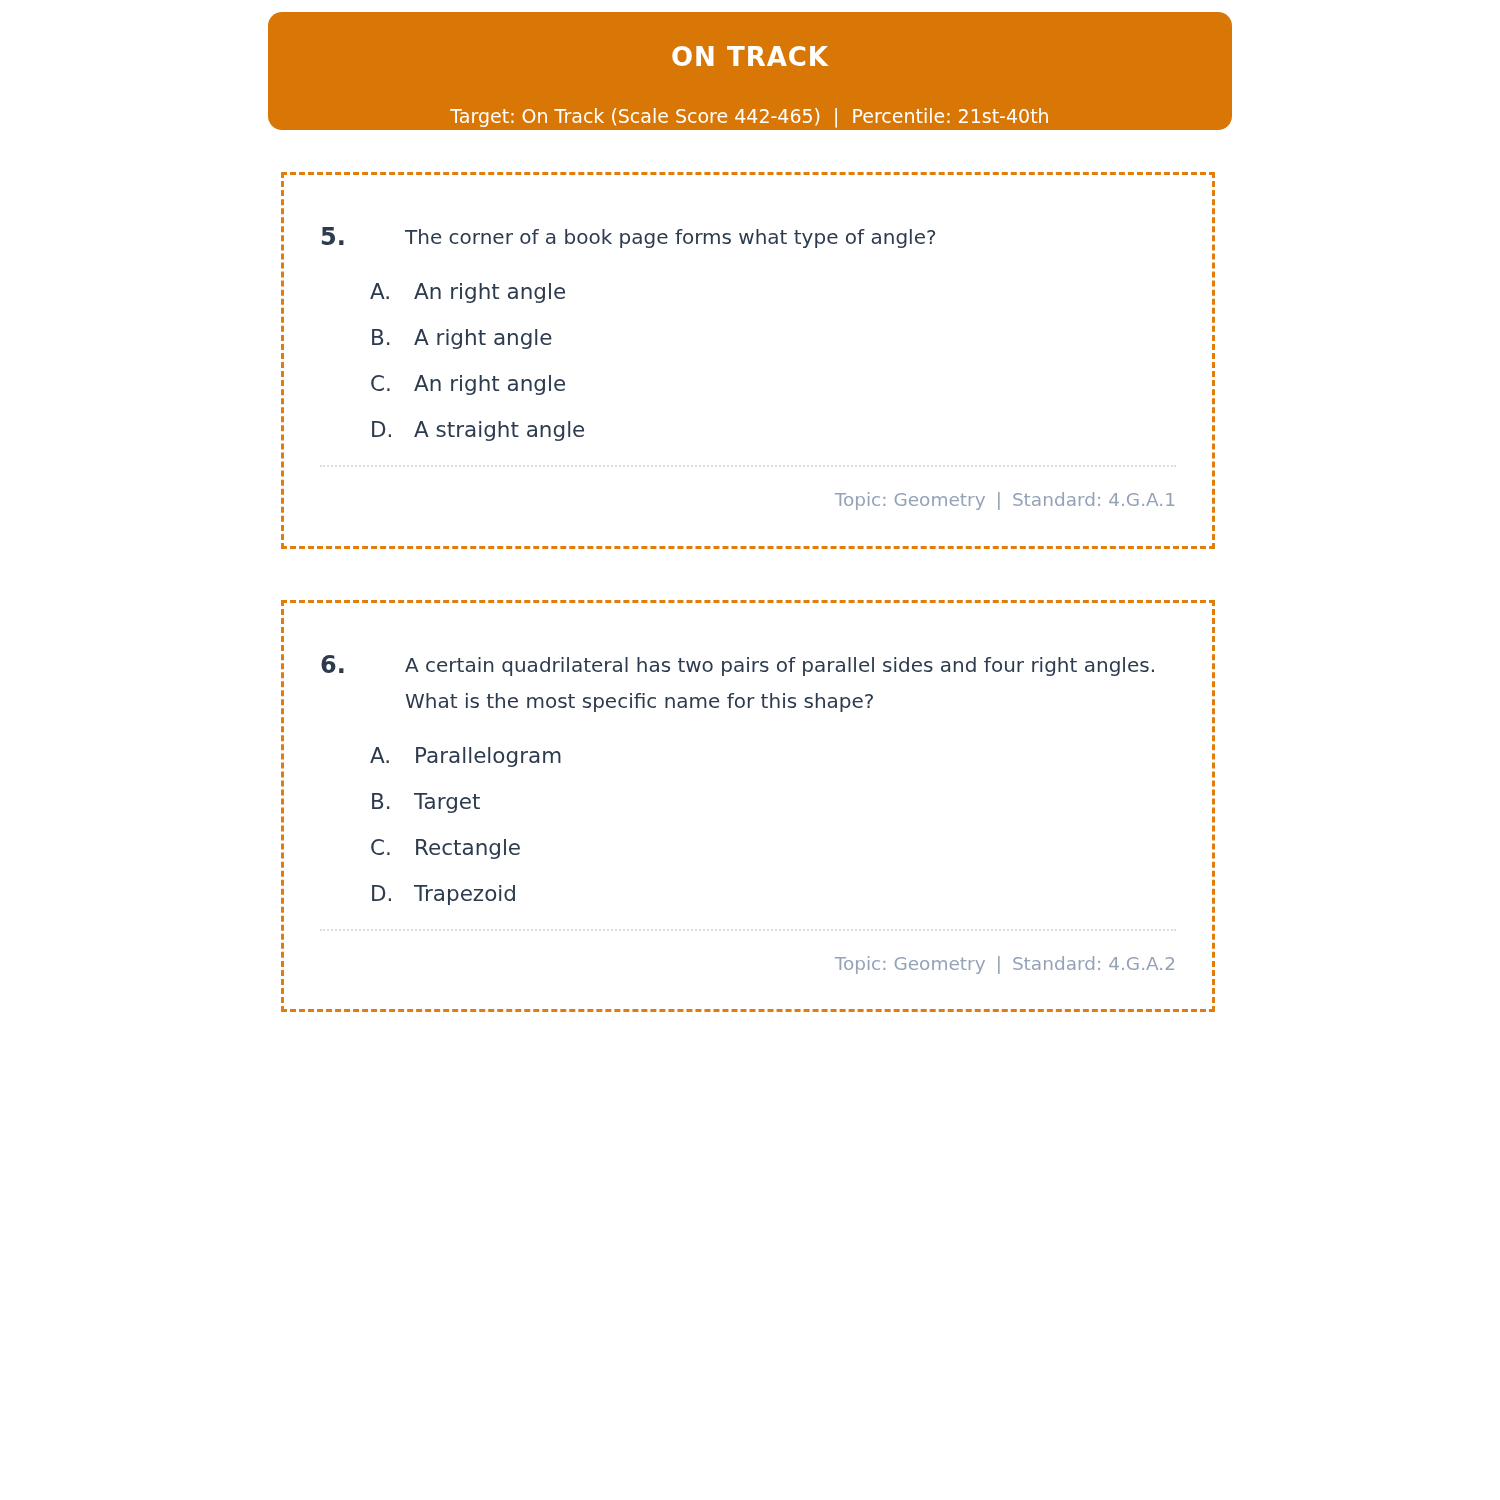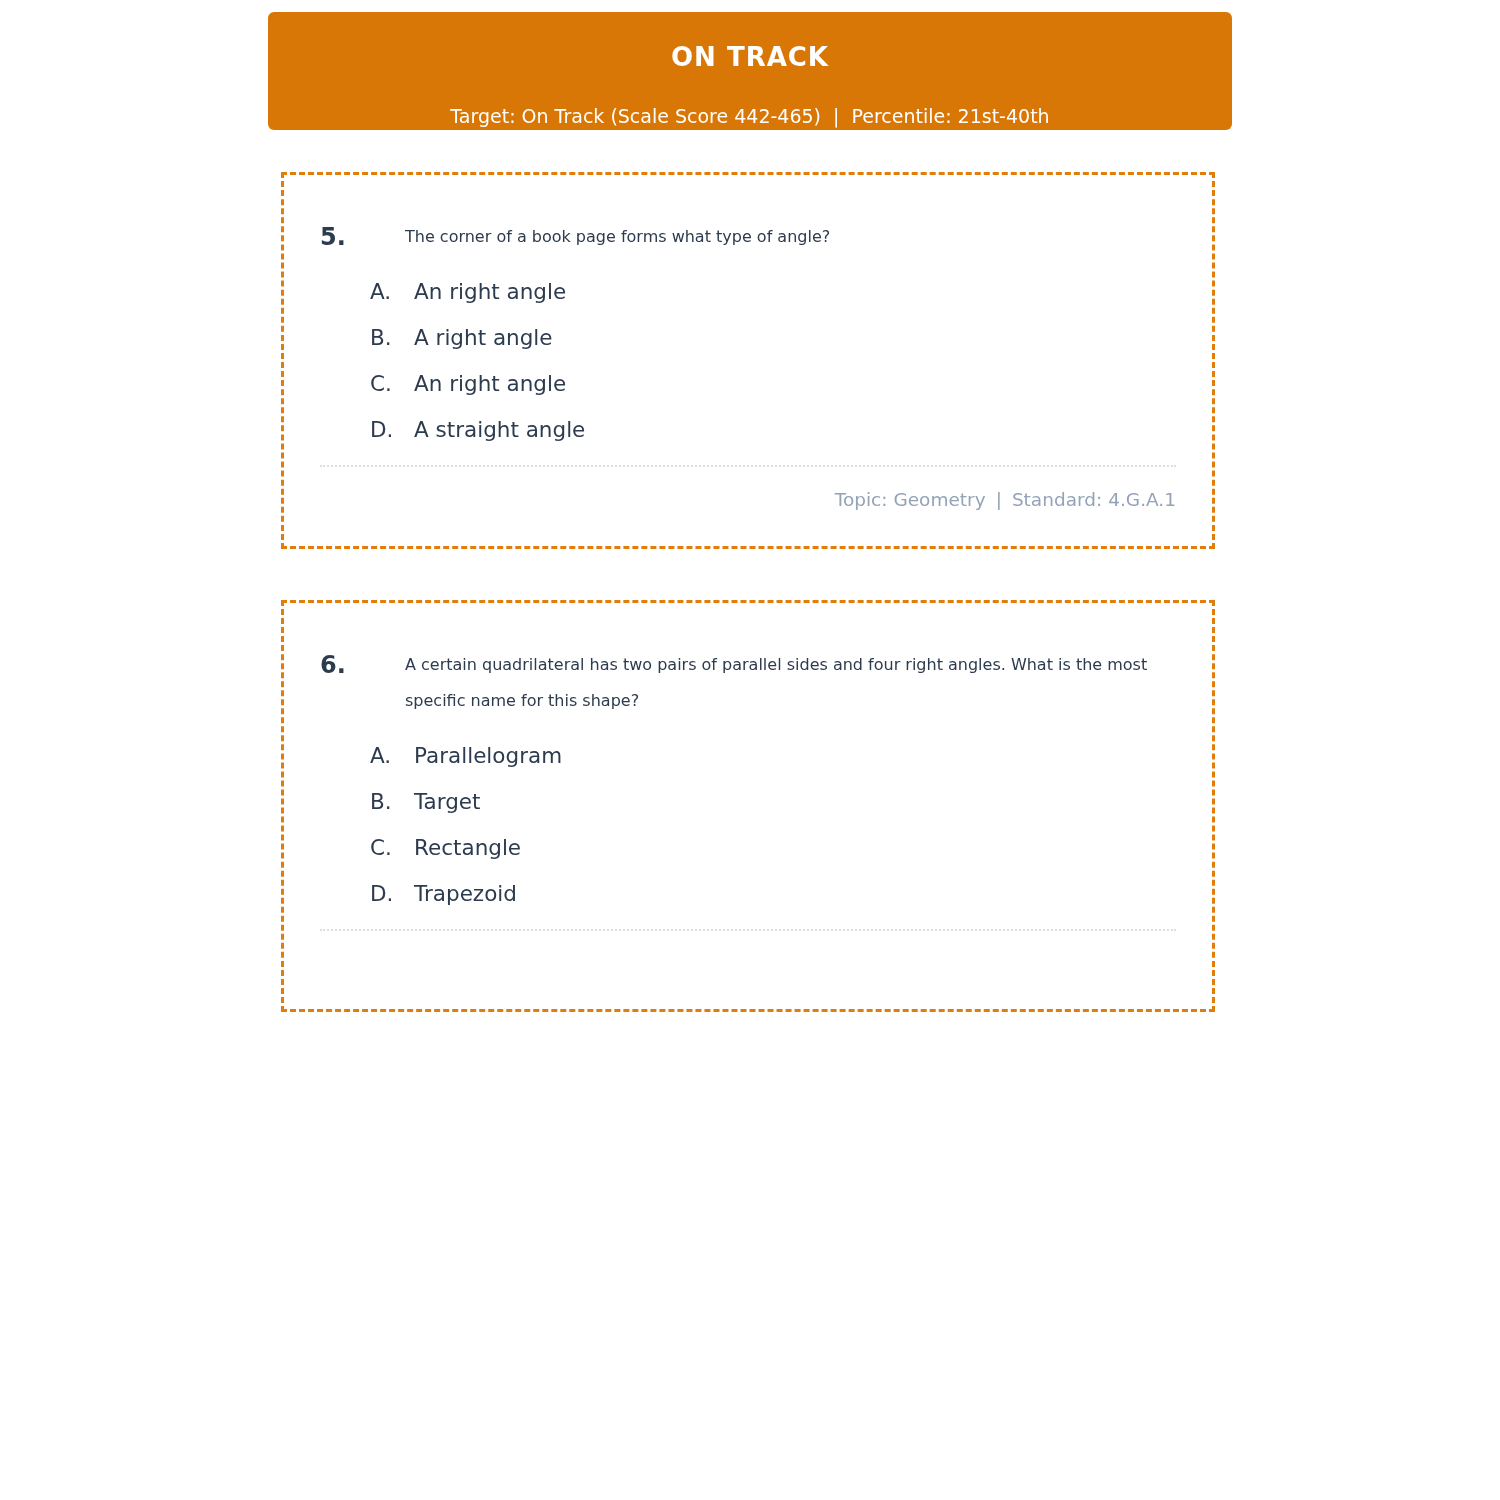--- a/index.html
+++ b/index.html
@@ -7,39 +7,39 @@
   body {
     width: 1500px; height: 1500px;
     font-family: "DejaVu Sans", "Liberation Sans", sans-serif;
     overflow: hidden;
   }
   .page { position: relative; width: 1500px; height: 1500px; background: #ffffff; }
 
   
   .band {
     position: absolute; left: 268px; top: 12px; width: 964px; height: 118px;
-    background: #D97706; border-radius: 6px;
+    background: #D97706; border-radius: 14px;
     color: #ffffff; text-align: center; padding-top: 30px;
   }
   .band-title { font-size: 26px; font-weight: 700; letter-spacing: 1px; }
   .band-subtitle { font-size: 19px; margin-top: 33px; }
   .band-subtitle .sep { margin: 0 12px; }
 
   
   .card {
     position: absolute; left: 281px; width: 934px;
     border: 3px dashed #E17D0A; background: #ffffff;
     padding: 44px 36px 0 36px; color: #2D3B4E;
   }
   .card-q5 { top: 172px; height: 377px; }
   .card-q6 { top: 600px; height: 412px; }
 
   .q-row { display: flex; }
   .q-number { flex: 0 0 85px; font-size: 24px; font-weight: 700; line-height: 36px; }
-  .q-text { flex: 1; font-size: 16px; line-height: 36px; }
+  .q-text { flex: 1; font-size: 20px; line-height: 36px; }
 
   .options { margin-top: 22px; margin-left: 50px; }
   .option { display: flex; margin-bottom: 16px; font-size: 21.5px; line-height: 30px; }
   .opt-letter { flex: 0 0 44px; }
 
   .divider { border-top: 2px dotted #D9DEE4; margin-top: 20px; }
   .meta { margin-top: 22px; text-align: right; color: #94A3B8; font-size: 18.5px; }
   .meta .sep { margin: 0 10px; }
 
   
@@ -107,16 +107,19 @@
       <div class="option">
         <span class="opt-letter">C.</span>
         <span class="opt-text">Rectangle</span>
       </div>
       <div class="option">
         <span class="opt-letter">D.</span>
         <span class="opt-text">Trapezoid</span>
       </div>
     </div>
     <div class="divider"></div>
+    <div class="meta">
+      <span>Topic: Geometry</span><span class="sep">|</span><span>Standard: 4.G.A.2</span>
+    </div>
   </section>
 
 
 </div>
 
 </body></html>

